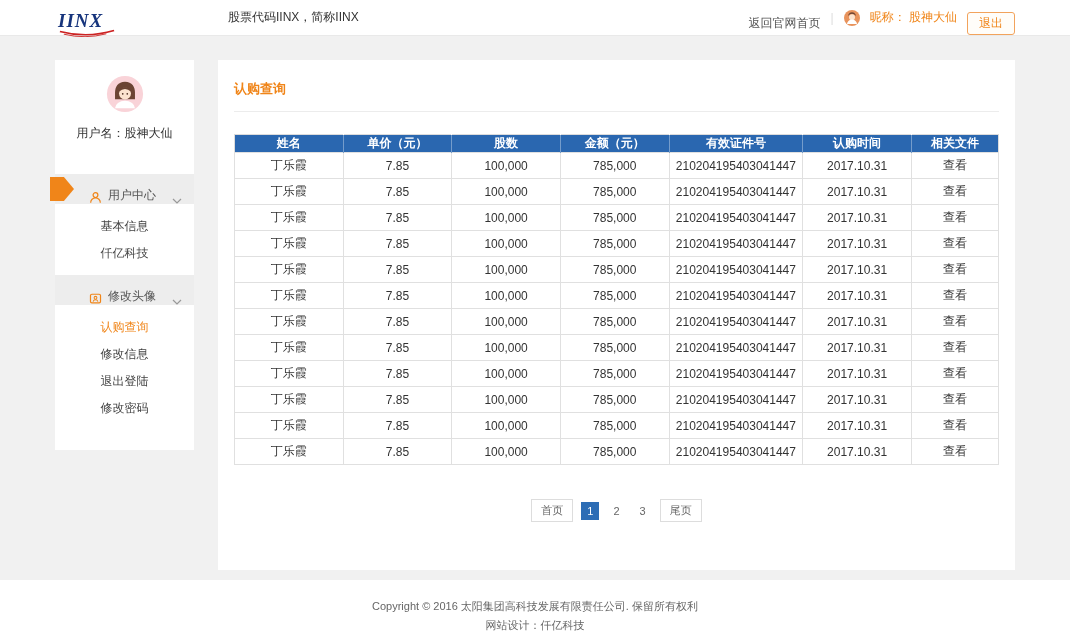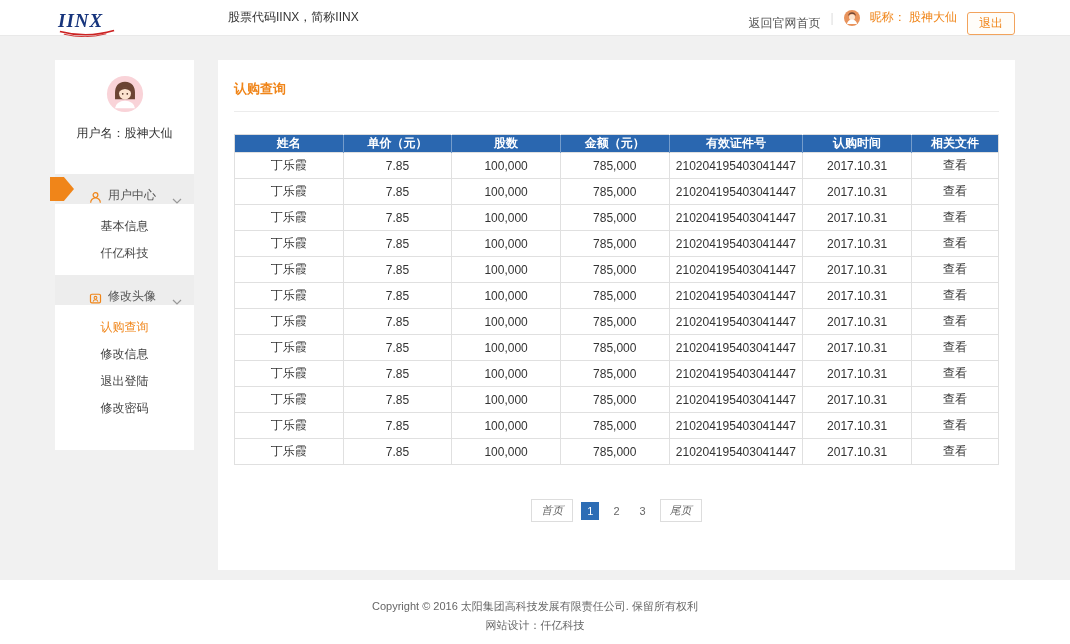--- a/index.html
+++ b/index.html
@@ -76,21 +76,21 @@
   .data-table th:nth-child(5) { width:17.5%; }
   .data-table th:nth-child(7) { width:11.4%; }
   .data-table td {
     font-size:12px; color:#333; text-align:center; height:26px;
     border:1px solid #e0e0e0; overflow:hidden; white-space:nowrap;
   }
   .view-link { color:#333; }
 
   .pagination { display:flex; justify-content:center; align-items:center; gap:8px; margin-top:22px; }
   .page-btn {
-    font-size:11px; color:#666; border:1px solid #ddd; background:#fff; padding:3px 9px;font-style:italic;
+    font-size:11px; color:#666; border:1px solid #ddd; background:#fff; padding:3px 9px;
   }
   .page-num { font-size:11px; color:#666; padding:3px 6px; min-width:18px; text-align:center; }
   .page-num.active { background:#2d6db5; color:#fff; }
 
   
   .footer { background:#fff; text-align:center; padding:20px 0 16px; height:64px; }
   .footer div { font-size:11px; color:#666; line-height:1.2; }
   .footer div + div { margin-top:6px; }
 </style>
 </head>

